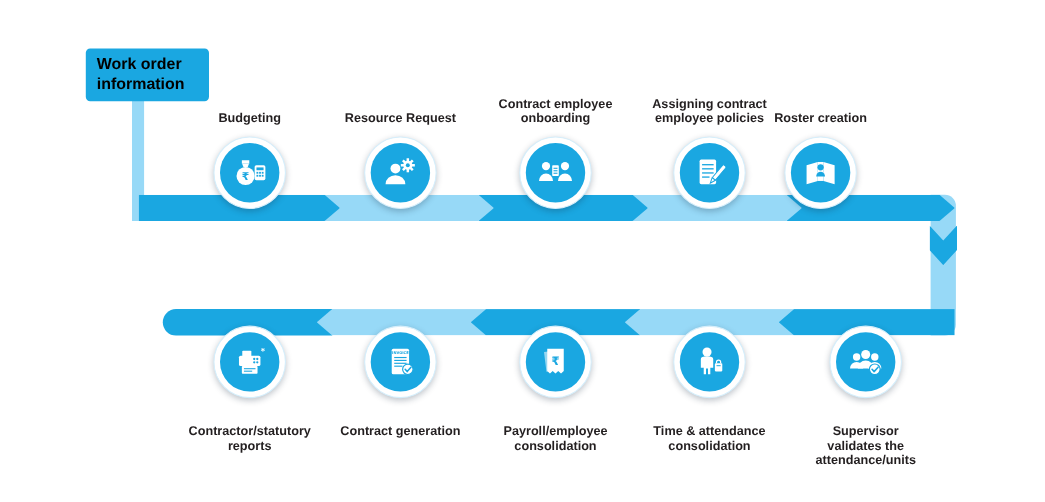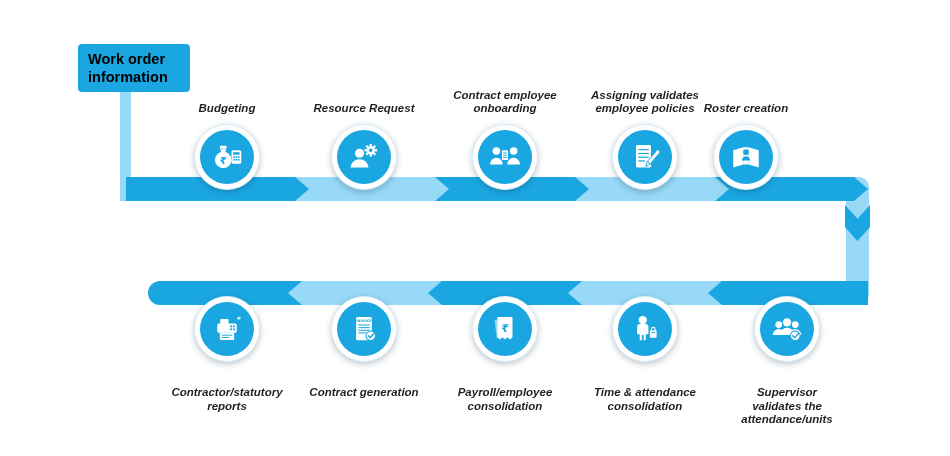--- a/index.html
+++ b/index.html
@@ -18,21 +18,21 @@
     clip-path:polygon(0 0,50% 38%,100% 0,100% 62%,50% 100%,0 62%);}
 
   .seg{position:absolute;height:24px;}
   .seg.dark{background:#1AA7E1;}
   .seg.light{background:#97D9F7;}
   .arrow-right{clip-path:polygon(0 0,calc(100% - 14px) 0,100% 50%,calc(100% - 14px) 100%,0 100%);}
   .arrow-left{clip-path:polygon(0 50%,14px 0,100% 0,100% 100%,14px 100%);}
   .cap-left{border-radius:12px 0 0 12px;}
 
   
-  .step{position:absolute;width:160px;display:flex;flex-direction:column;align-items:center;z-index:20;font-style:italic;}
+  .step{position:absolute;width:160px;display:flex;flex-direction:column;align-items:center;z-index:20;}
   .step.top{justify-content:flex-end;height:122px;}
   .step-label{font-size:11.5px;font-weight:bold;color:#231F20;text-align:center;line-height:1.18;
     white-space:pre-line;}
   .step.top .step-label{margin-bottom:8px;}
   .step.bottom .step-label{margin-top:24px;}
   .circle{width:64px;height:64px;border-radius:50%;background:#fff;border:1px solid #d5eefb;
     box-shadow:0 2px 6px rgba(20,40,60,.28);display:flex;align-items:center;justify-content:center;flex:0 0 auto;}
   .circle-inner{width:54px;height:54px;border-radius:50%;background:#1AA7E1;display:flex;align-items:center;justify-content:center;}
   .circle-inner svg{width:36px;height:36px;display:block;}
 </style>
@@ -124,21 +124,21 @@
           </g>
           <rect x="21.6" y="18" width="4.8" height="1.3" fill="#1AA7E1"></rect>
           <rect x="21.6" y="21" width="4.8" height="1.3" fill="#1AA7E1"></rect>
           <rect x="21.6" y="24" width="4.8" height="1.3" fill="#1AA7E1"></rect>
         </svg>
       </div>
     </div>
   </div>
 
   <div class="step top" style="left:565px;top:68px;">
-    <div class="step-label">Assigning validates
+    <div class="step-label">Assigning contract
 employee policies</div>
     <div class="circle">
       <div class="circle-inner">
         <svg viewBox="0 0 48 48">
           <rect x="12" y="8" width="20" height="30" rx="2" fill="#fff"></rect>
           <g fill="#1AA7E1">
             <rect x="15" y="13.5" width="14" height="1.6"></rect>
             <rect x="15" y="18.5" width="14" height="1.6"></rect>
             <rect x="15" y="23.5" width="14" height="1.6"></rect>
             <rect x="15" y="28.5" width="9" height="1.6"></rect>

